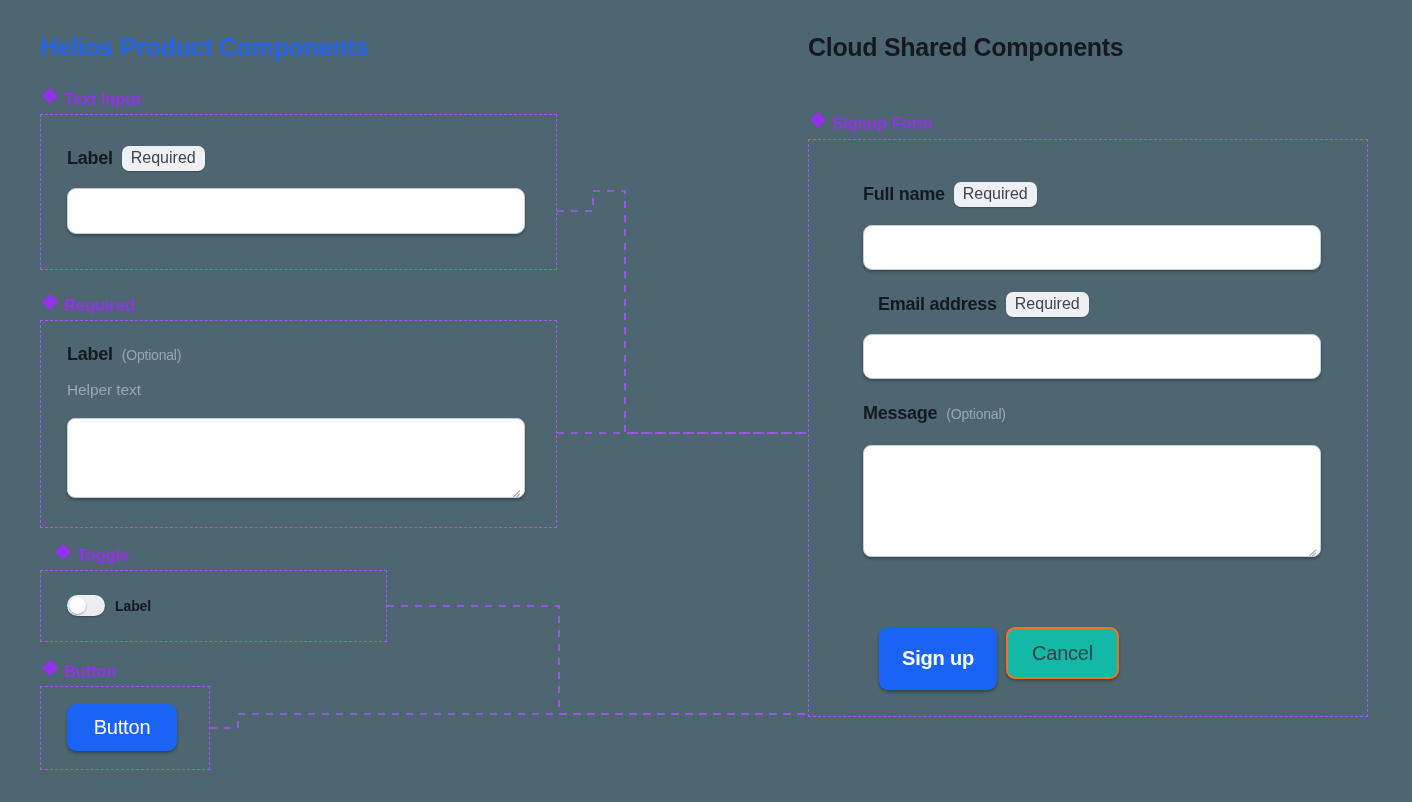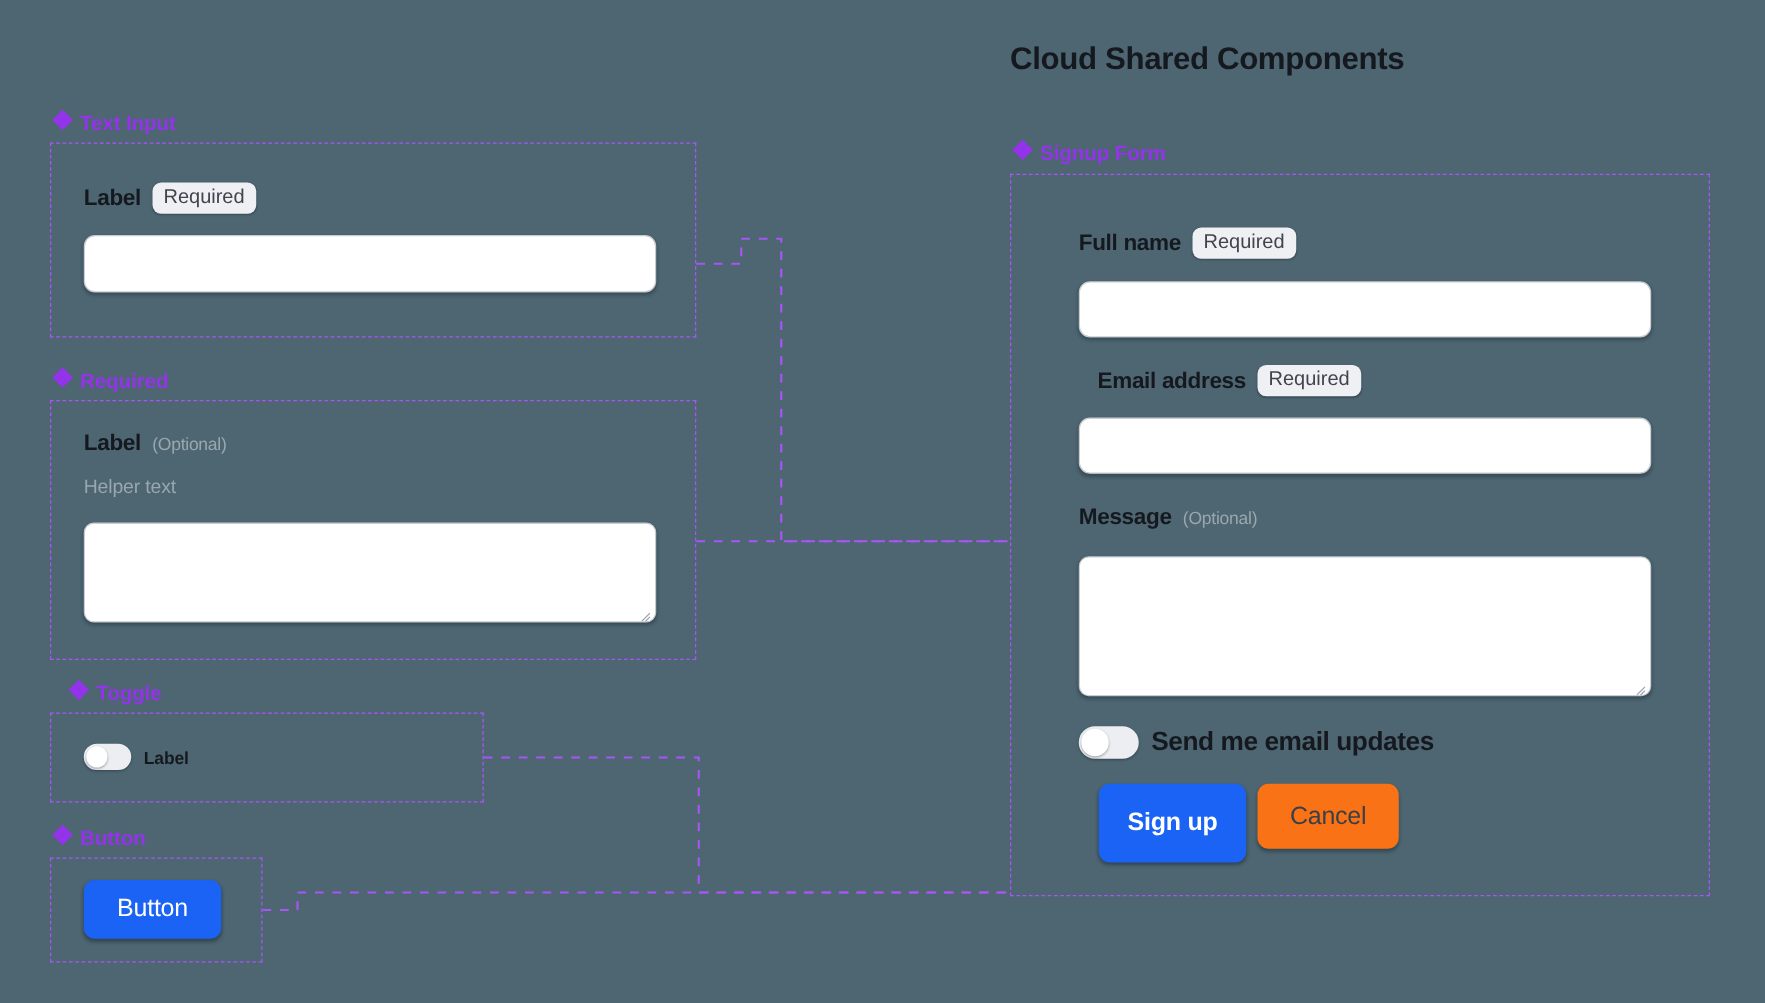--- a/index.html
+++ b/index.html
@@ -203,21 +203,21 @@
     cursor: pointer;
     user-select: none;
   }
   .btn-primary {
     background: #1a63f5;
     color: #ffffff;
     border: none;
     box-shadow: 0 2px 3px rgba(8,12,20,.36);
   }
   .btn-secondary {
-    background: #f97316;
+    background: #14b8a6;
     color: #3a3f47;
     border: 2px solid #f97316;
     box-shadow: 0 2px 3px rgba(8,12,20,.32);
   }
 </style>
 </head>
 <body>
 
 <div class="stage">
 
@@ -227,20 +227,21 @@
       <path d="M557 211 H 593 V 191 H 625 V 433 H 808"></path>
 
       <path d="M557 433 H 808"></path>
 
       <path d="M387 606 H 559 V 714 H 808"></path>
 
       <path d="M210 728 H 238 V 714 H 808"></path>
     </g>
   </svg>
 
+  <div id="title-left" class="panel-title">Helios Product Components</div>
 
   <div class="sec-head" style="left:44px; top:90px;">
     <span class="diamond-icon">
       <i></i>
         <i></i>
         <i></i>
         <i></i>
     </span>
     <span>Text Input</span>
   </div>
@@ -331,23 +332,17 @@
     <span class="lbl">Message</span>
     <span class="muted">(Optional)</span>
   </div>
   <div class="field ta" style="left:863px; top:445px; width:458px; height:112px;">
     <span class="resize-grip">
         <b></b>
         <b></b>
       </span>
   </div>
 
-  <div class="toggle" style="left:863px; top:581px;">
-    <span class="switch big">
-        <span class="knob"></span>
-      </span>
-    <span class="toggle-text lg">Send me email updates</span>
-  </div>
 
   <div class="btn btn-primary" style="left:879px; top:627px; width:118px; height:63px;font-weight:bold;">Sign up</div>
   <div class="btn btn-secondary" style="left:1006px; top:627px; width:113px; height:52px;">Cancel</div>
 
 </div>
 
 </body></html>

